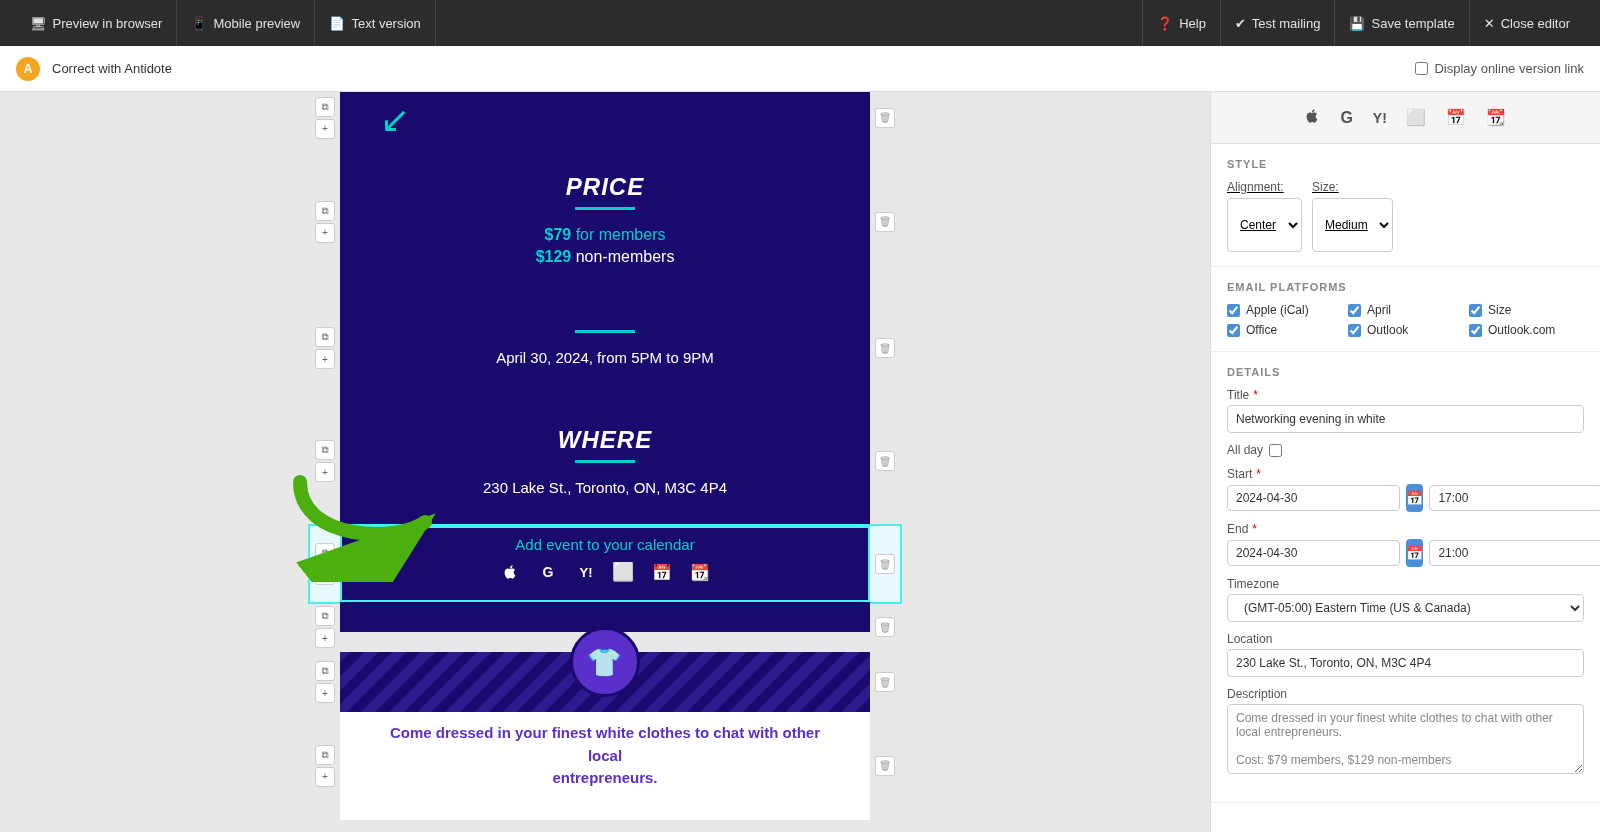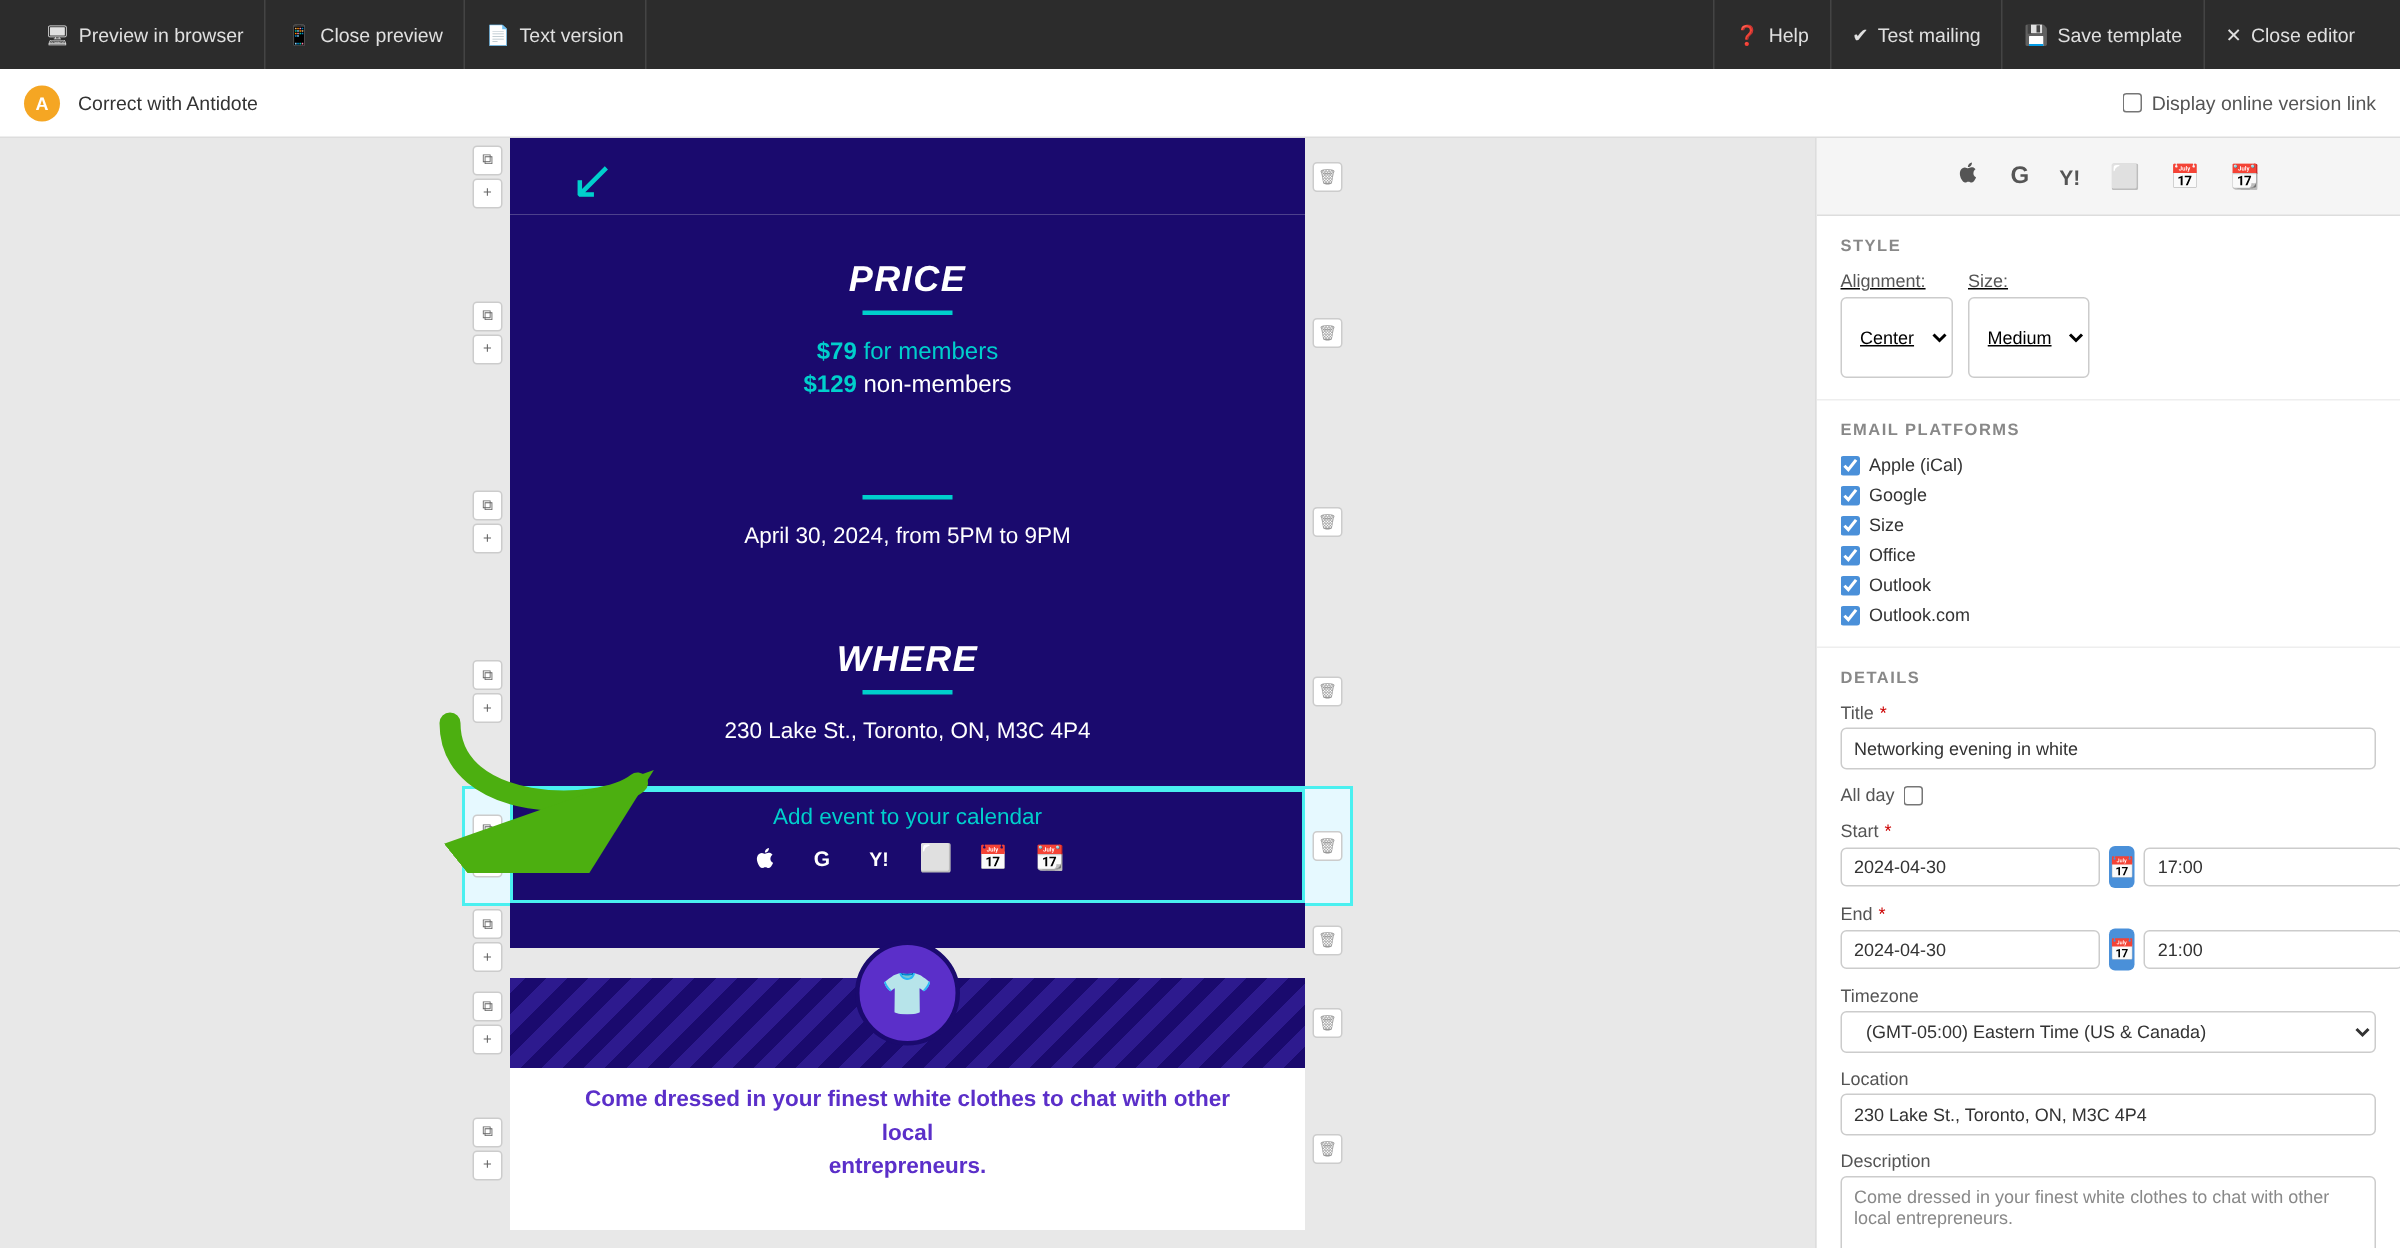--- a/index.html
+++ b/index.html
@@ -300,21 +300,21 @@
       font-size: 12px;
       background: #fff;
       cursor: pointer;
       appearance: auto;
     }
     .style-group { display: flex; flex-direction: column; }
 
     
     .platforms-grid {
       display: grid;
-      grid-template-columns: 1fr;
+      grid-template-columns: 1fr 1fr 1fr;
       gap: 6px;
     }
     .platform-item {
       display: flex;
       align-items: center;
       gap: 6px;
       font-size: 12px;
       color: #333;
     }
     .platform-checkbox {
@@ -407,21 +407,21 @@
 <body>
 
 <div class="toolbar">
   <div class="toolbar-left">
     <div class="toolbar-item">
       <span>🖥</span>
       <span>Preview in browser</span>
     </div>
     <div class="toolbar-item">
       <span>📱</span>
-      <span>Close preview</span>
+      <span>Mobile preview</span>
     </div>
     <div class="toolbar-item">
       <span>📄</span>
       <span>Text version</span>
     </div>
   </div>
   <div class="toolbar-right">
     <div class="toolbar-item">
       <span>❓</span>
       <span>Help</span>
@@ -654,21 +654,21 @@
 
     <div class="panel-section">
       <div class="panel-section-title">EMAIL PLATFORMS</div>
       <div class="platforms-grid">
         <div class="platform-item">
           <input type="checkbox" class="platform-checkbox" checked="" style="">
           <span>Apple (iCal)</span>
         </div>
         <div class="platform-item">
           <input type="checkbox" class="platform-checkbox" checked="" style="">
-          <span>Google</span>
+          <span>April</span>
         </div>
         <div class="platform-item">
           <input type="checkbox" class="platform-checkbox" checked="" style="">
           <span>Size</span>
         </div>
         <div class="platform-item">
           <input type="checkbox" class="platform-checkbox" checked="" style="">
           <span>Office</span>
         </div>
         <div class="platform-item">

